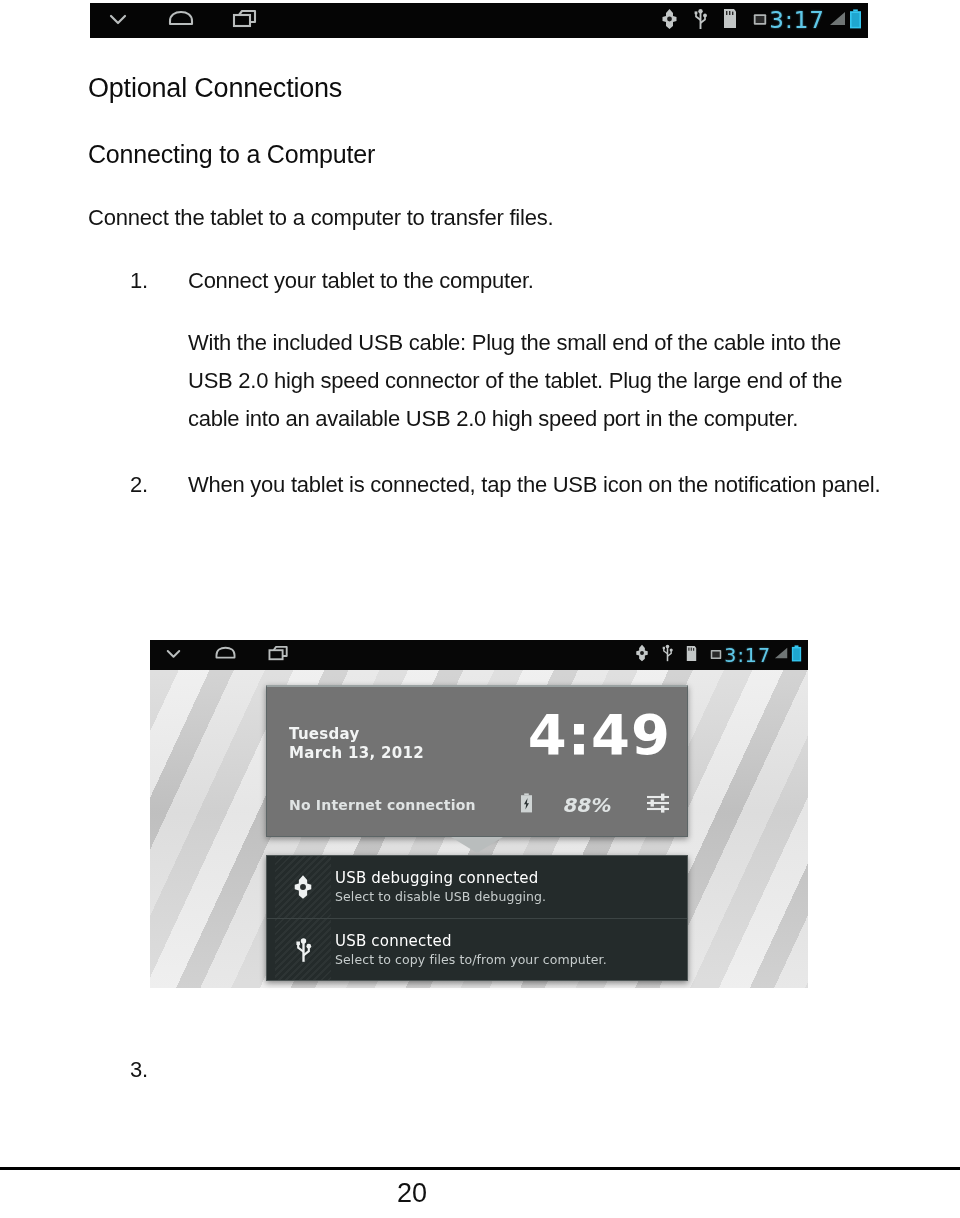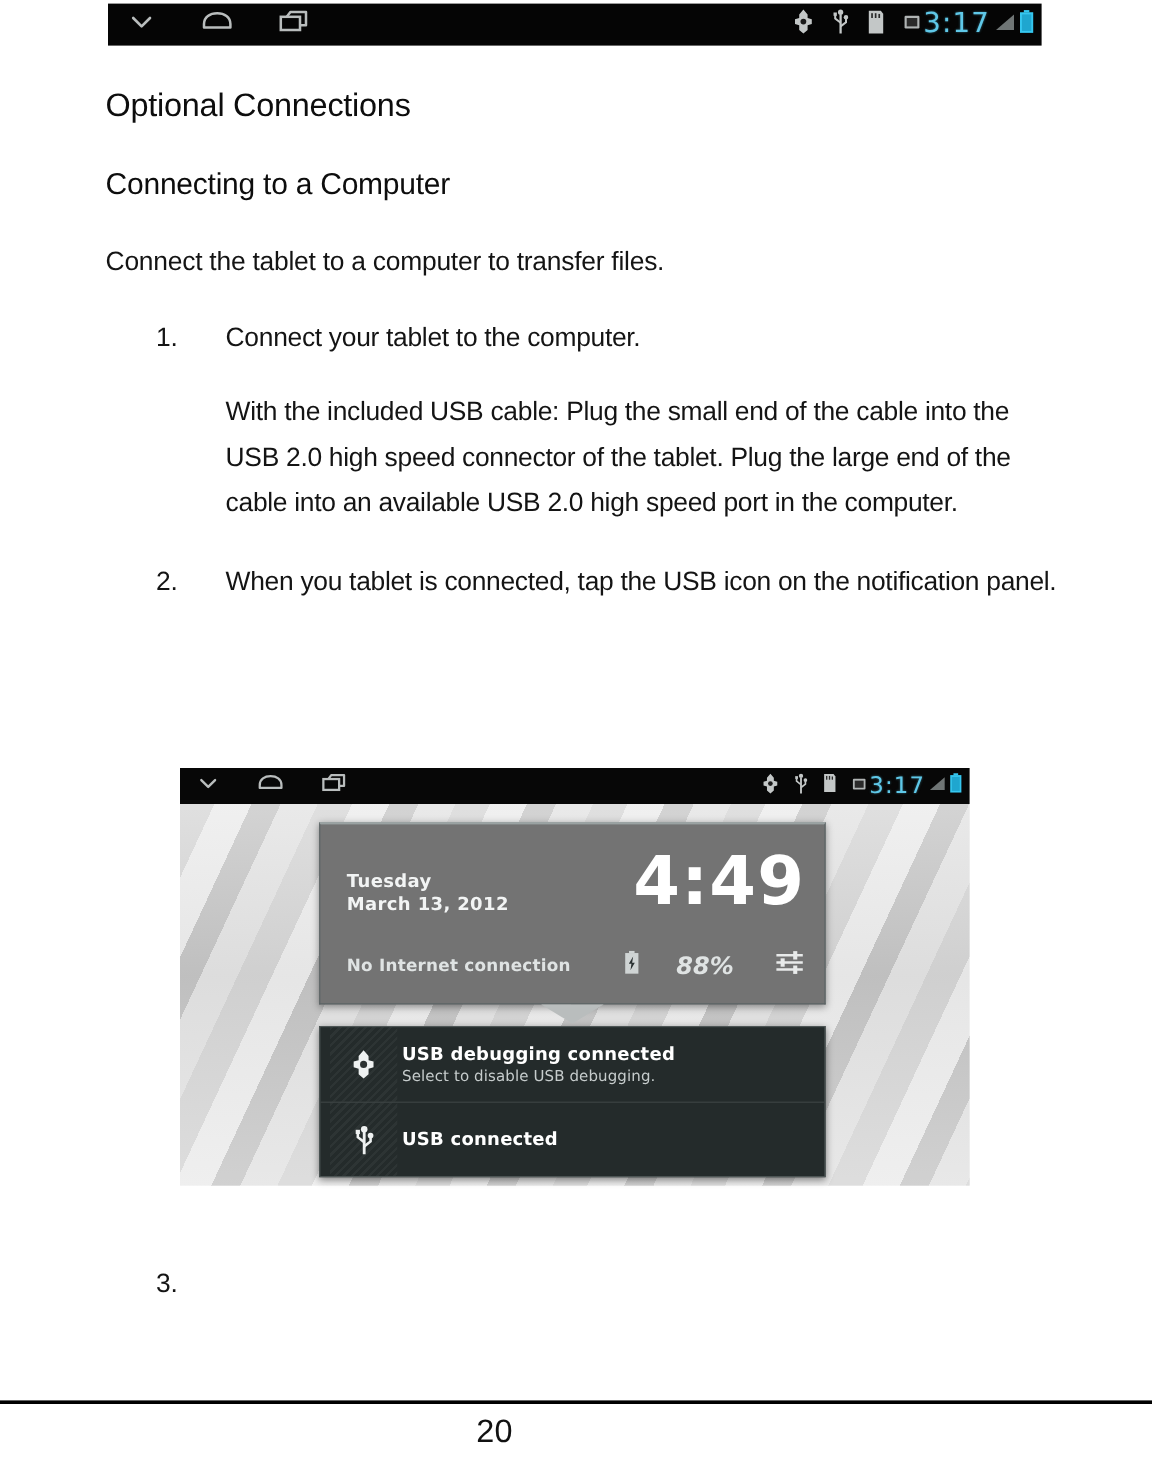--- a/index.html
+++ b/index.html
@@ -277,21 +277,21 @@
     background:
       repeating-linear-gradient(135deg,
         rgba(255,255,255,0.045) 0px, rgba(255,255,255,0.045) 2px,
         rgba(0,0,0,0) 2px, rgba(0,0,0,0) 5px);
     align-self: stretch;
   }
   .notif-text { flex: 1 1 auto; padding-left: 4px; }
   .notif-title {
     color: #ffffff;
     font-size: 15px;
-    font-weight: bold;
+    font-weight: normal;
     line-height: 19px;
     letter-spacing: 0.2px;
     font-family: "DejaVu Sans", sans-serif;
     text-align: center;
   }
   .notif-sub {
     color: #c6cccc;
     font-size: 12.5px;
     line-height: 17px;
     letter-spacing: 0.1px;
@@ -539,20 +539,21 @@
               <path d="M6.5 21 L6.5 5" stroke="#eef1f1" stroke-width="2"></path>
               <circle cx="6.5" cy="3.4" r="2.3" fill="#eef1f1"></circle>
               <path d="M6.5 12.5 L2 9 L2 6" stroke="#eef1f1" stroke-width="1.8" fill="none"></path>
               <rect x="0.5" y="3.8" width="3" height="3" fill="#eef1f1"></rect>
               <path d="M6.5 15.5 L11 12 L11 9" stroke="#eef1f1" stroke-width="1.8" fill="none"></path>
               <circle cx="11" cy="7.8" r="2" fill="#eef1f1"></circle>
             </svg>
         </span>
         <span class="notif-text">
           <span class="notif-title">USB connected</span>
+          <span class="notif-sub" style="display:block;">Select to copy files to/from your computer.</span>
         </span>
       </div>
     </div>
   </div>
 </div>
 
 <div class="step3">
   <span class="li-num">3.</span>
 </div>
 

